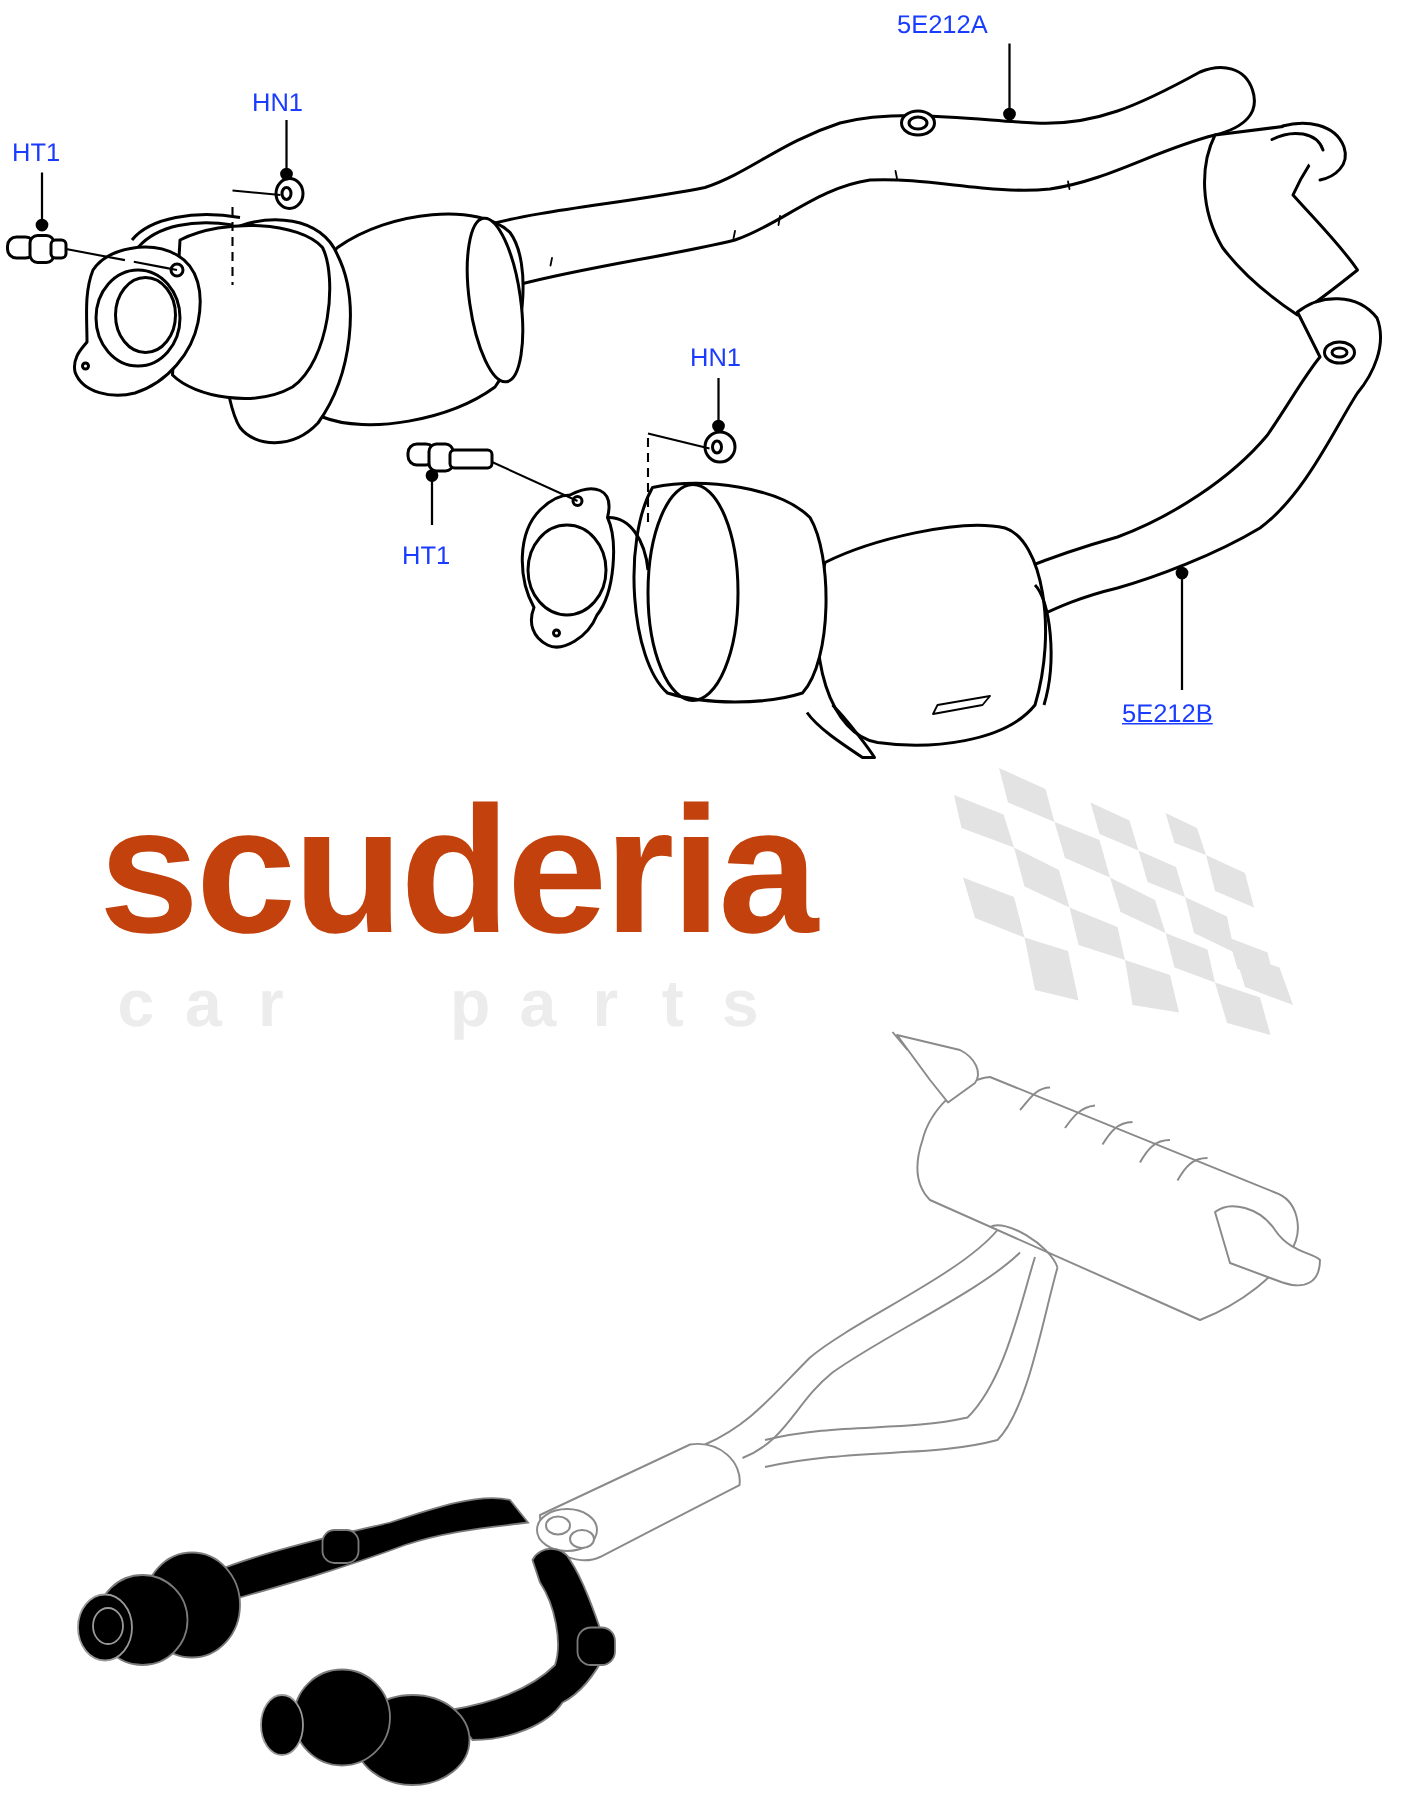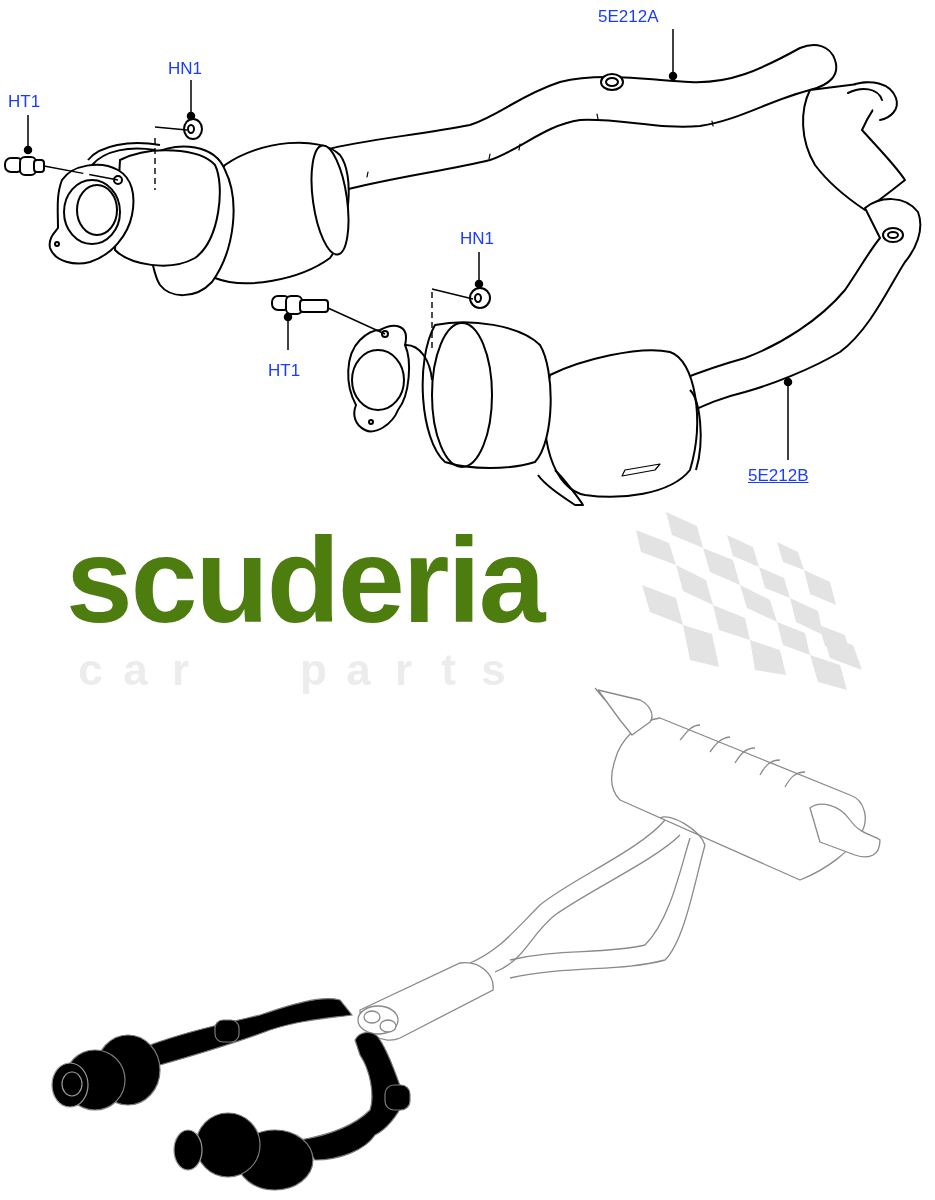--- a/index.html
+++ b/index.html
@@ -1,19 +1,19 @@
 <!DOCTYPE html>
 <html><head>
 <meta charset="utf-8">
 <style>
   html, body { margin: 0; padding: 0; background: #ffffff; }
   body { width: 935px; height: 1200px; position: relative; overflow: hidden; font-family: "Liberation Sans", sans-serif; }
   .canvas { position: absolute; left: 0; top: 0; width: 935px; height: 1200px; }
   .callout { position: absolute; font-family: "Liberation Sans", sans-serif; font-size: 17px; color: #1a3cff; line-height: 1; white-space: nowrap; cursor: pointer; }
-  .wm-main { position: absolute; left: 66px; top: 520px; font-family: "Liberation Sans", sans-serif; font-weight: bold; font-size: 120px; letter-spacing: -2px; color: #4d7c0f; line-height: 1; }
+  .wm-main { position: absolute; left: 66px; top: 520px; font-family: "Liberation Sans", sans-serif; font-weight: bold; font-size: 120px; letter-spacing: -2px; color: #c2410c; line-height: 1; }
   .wm-sub { position: absolute; left: 68px; top: 648px; font-family: "Liberation Sans", sans-serif; font-weight: bold; font-size: 44px; color: #ececec; line-height: 1; word-spacing: 0; }
   .wm-sub span { display: inline-block; width: 45px; text-align: center; }
   .wm-sub .gap { width: 88px; }
 </style>
 </head>
 <body>
 
 <div class="wm-main">scuderia</div>
 <div class="wm-sub">
   <span>c</span><span>a</span><span>r</span><span class="gap"></span><span>p</span><span>a</span><span>r</span><span>t</span><span>s</span>

